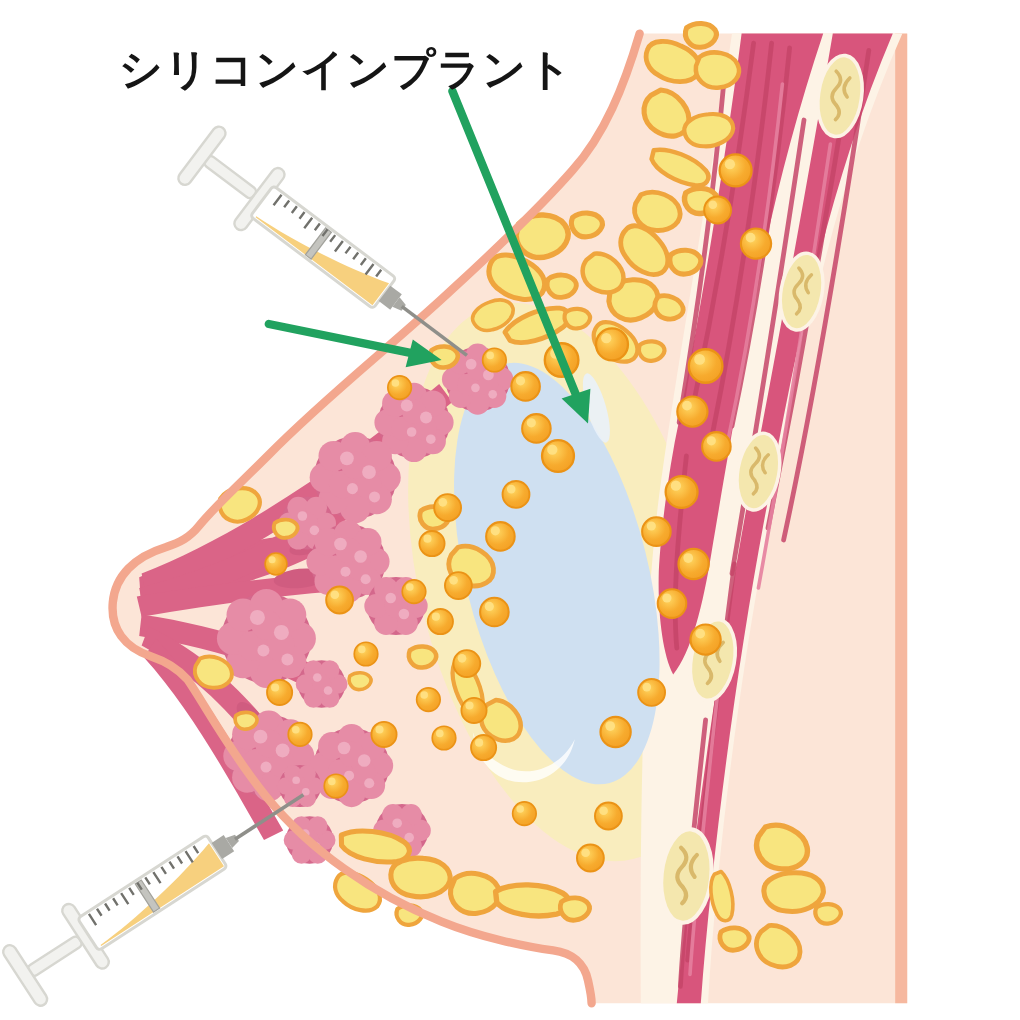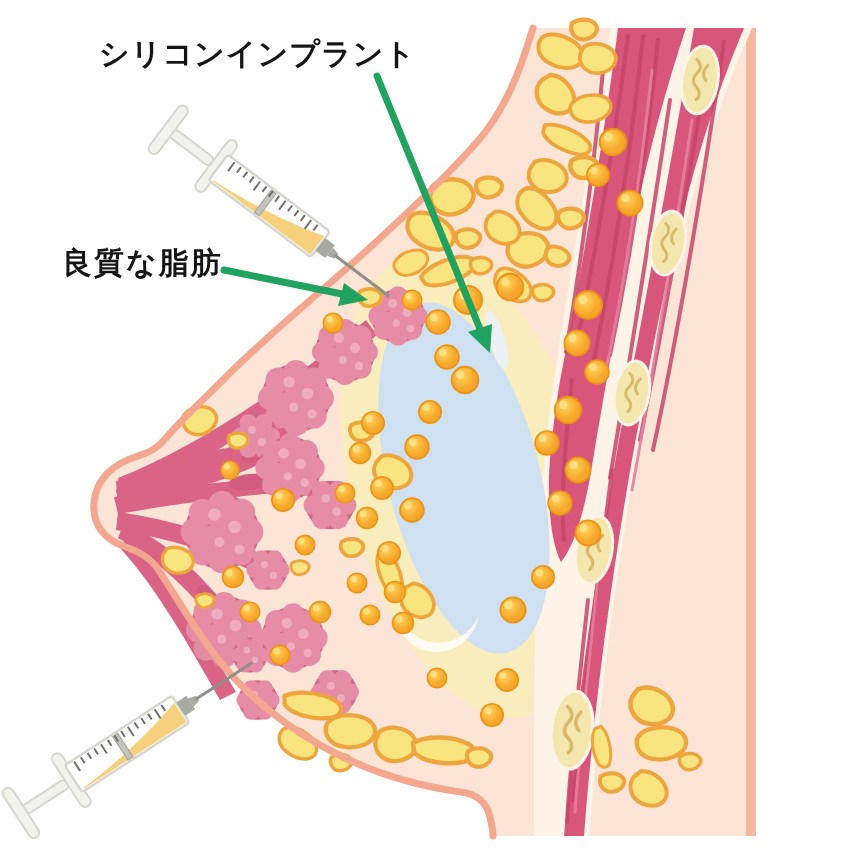--- a/index.html
+++ b/index.html
@@ -1,20 +1,20 @@
 <!DOCTYPE html>
 <html style="--background: #ffffff; --label_text: #151515; --skin_outline: #f3a78e; --skin_fill: #fce5d7; --edge_stripe: #f6b89f; --muscle: #d8557c; --muscle_dark: #c64568; --muscle_light: #e5809f; --muscle_gap: #fdf3e6; --muscle_fat: #f4e7ae; --muscle_fat_line: #d9b96b; --implant: #cfe0f1; --implant_halo: #f9edbe; --lobule: #f8e57f; --lobule_outline: #efa53d; --droplet: #f5a325; --droplet_rim: #eb9316; --droplet_highlight: #ffe084; --gland_base: #d4688c; --gland_circle: #e68ca6; --gland_light: #efacc0; --duct: #da6487; --duct_dark: #d05c80; --arrow_green: #21a25f; --syringe_body: #f2f2ef; --syringe_outline: #d7d7d1; --syringe_fluid: #f7d07e; --syringe_metal: #a9a9a4; --syringe_needle: #8f8f8a;"><head>
 <meta charset="utf-8">
 <style>
   html,body{margin:0;padding:0;background:#ffffff;}
   .stage{position:relative;width:850px;height:850px;background:var(--background,#fff);overflow:hidden;
          font-family:"Liberation Sans","DejaVu Sans",sans-serif;}
   .stage svg{position:absolute;left:0;top:0;}
   .label{position:absolute;font-weight:700;color:var(--label_text,#151515);white-space:nowrap;}
-  .label-implant{left:99px;top:34px;font-size:30px;letter-spacing:1px;}
+  .label-implant{left:99px;top:34px;font-size:36px;letter-spacing:1px;}
   .label-fat{left:62px;top:243px;font-size:30px;letter-spacing:2px;}
 
   
   .sil{fill:var(--skin_fill,#fce5d7);}
   .edge{fill:var(--edge_stripe,#f6b89f);}
   .halo{fill:var(--implant_halo,#f9edbe);}
   .mgap{fill:var(--muscle_gap,#fdf3e6);}
   .mus{fill:var(--muscle,#d8557c);}
   .stri{stroke:var(--muscle_dark,#c64568);stroke-width:4;fill:none;stroke-linecap:round;opacity:.85;}
   .stri-l{stroke:var(--muscle_light,#e5809f);stroke-width:3;fill:none;stroke-linecap:round;opacity:.9;}
@@ -283,15 +283,14 @@
 
   <g>
     <path class="arrow" d="M 377,76 L 480,329"></path>
     <path class="ahead" d="M 490,353 L 468,332 L 492,324 Z"></path>
     <path class="arrow" d="M 224,270 L 342,294"></path>
     <path class="ahead" d="M 368,300 L 338,306 L 344,283 Z"></path>
   </g>
 </svg>
 
 <div class="label label-implant">シリコンインプラント</div>
-<div class="label label-fat">良質な脂肪</div>
 
 </div>
 
 </body></html>

